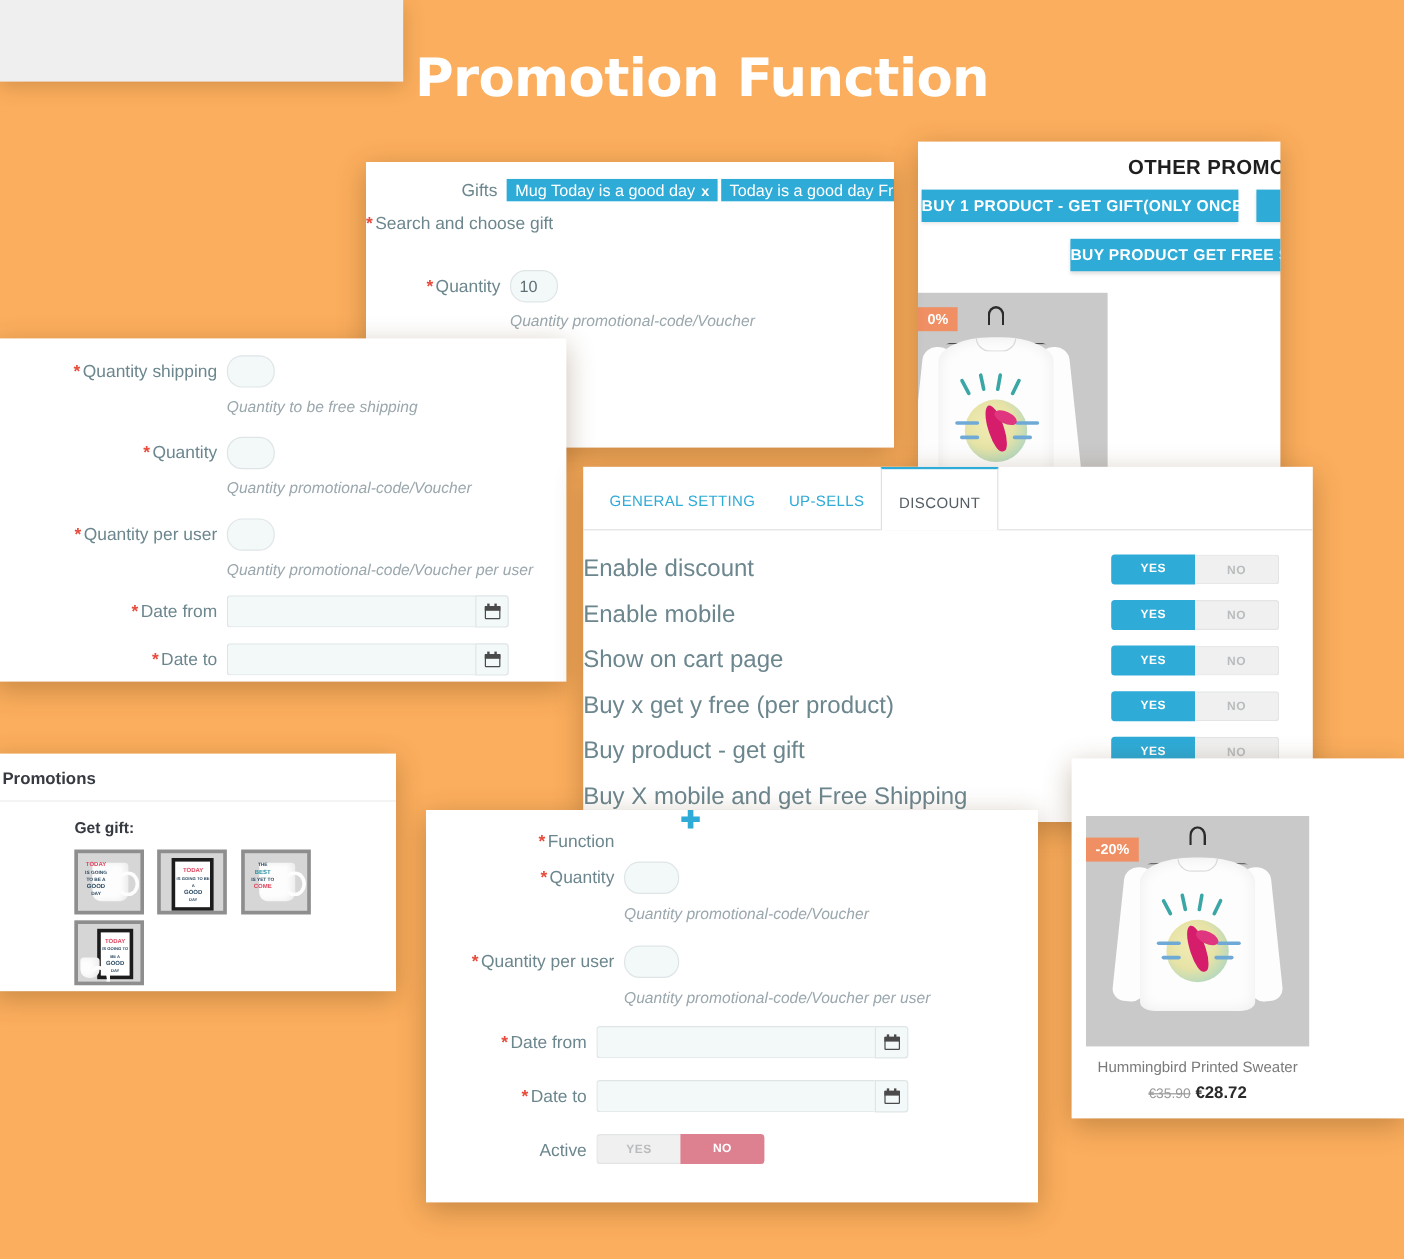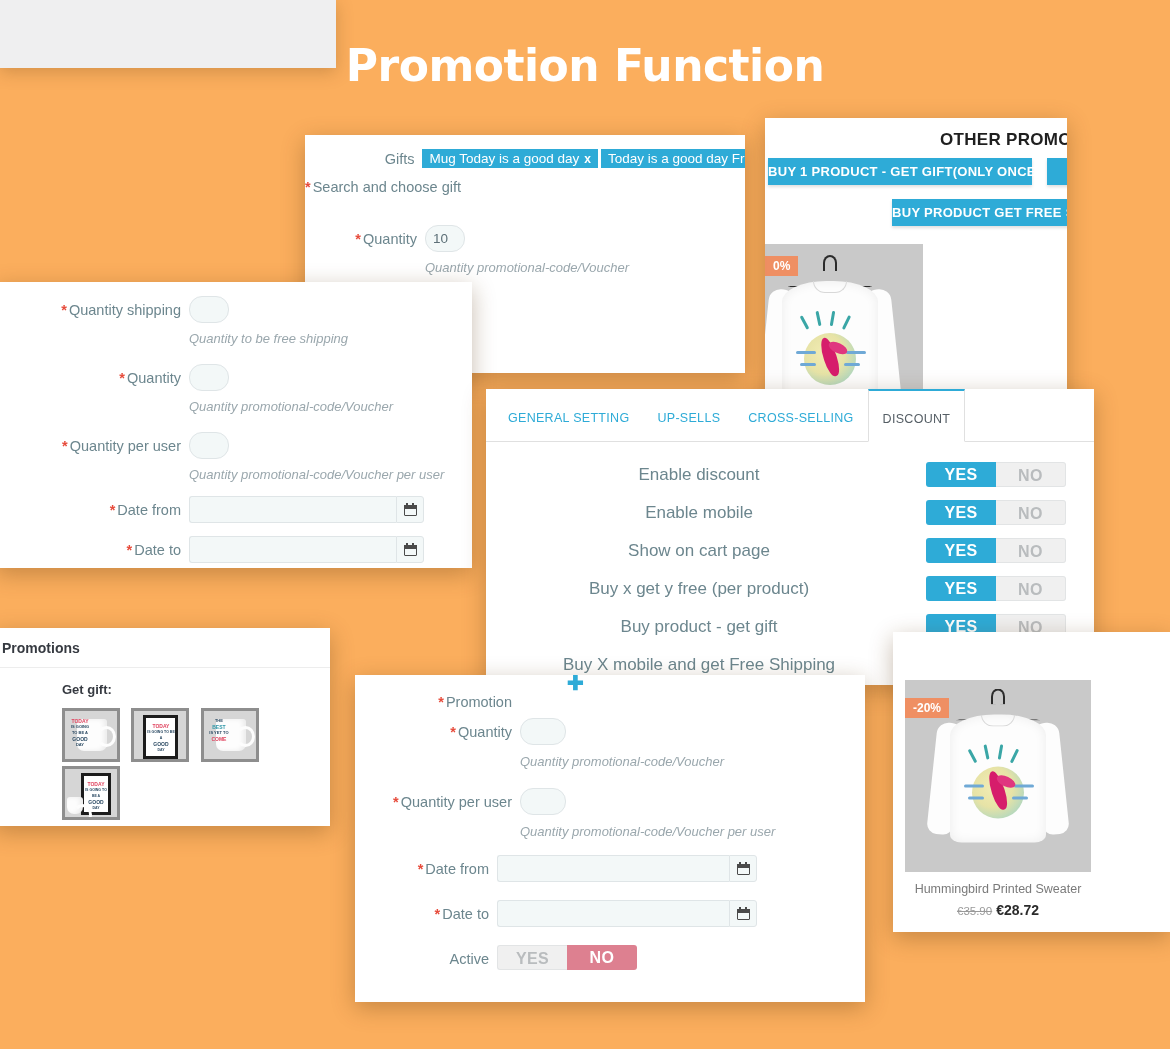--- a/index.html
+++ b/index.html
@@ -60,21 +60,21 @@
   }
   .cal-ico i {
     position: absolute; top: 0; left: 2px; width: 2px; height: 3px;
     background: #4a4a4a; box-shadow: 6px 0 0 #4a4a4a;
   }
 
   
   .toggle { display: flex; }
   .toggle span {
     width: 70px; height: 25px; line-height: 25px; text-align: center;
-    font-size: 16px; font-weight: bold; letter-spacing: .4px;
+    font-size: 10px; font-weight: bold; letter-spacing: .4px;
   }
   .tg-yes-on { background: #2eabd7; color: #fff; border-radius: 3px 0 0 3px; }
   .tg-no-off { background: #f0f0f0; color: #b9bcbe; border-radius: 0 3px 3px 0; border:1px solid #e2e4e5; border-left:none;}
   .tg-yes-off { background: #f0f0f0; color: #b9bcbe; border-radius: 3px 0 0 3px; border:1px solid #e2e4e5; border-right:none;}
   .tg-no-on { background: #dd8090; color: #fff; border-radius: 0 3px 3px 0; }
 
   
   
   #card-gifts { left: 305px; top: 135px; width: 440px; height: 238px; }
   #card-gifts .tag {
@@ -125,21 +125,21 @@
   .tab {
     font-size: 12.5px; color: #2eabd7; font-weight: normal;
     letter-spacing: .3px; padding: 22px 14px 0 14px; white-space: nowrap;
   }
   .tab.active {
     color: #555e65; background: #fff;
     border: 1px solid #e0e0e0; border-bottom: 1px solid #fff;
     border-top: 2px solid #2eabd7; margin-bottom: -1px; padding-top: 21px;
   }
   .dsc-row { display: flex; align-items: center; justify-content: flex-start; margin-bottom: 13px; }
-  .dsc-label { width: 440px; text-align: center; font-size: 17px; color: #6c868e; padding-right: 14px; }
+  .dsc-label { width: 440px; text-align: left; font-size: 20px; color: #6c868e; padding-right: 14px; }
 
   
   #card-promoform { left: 355px; top: 675px; width: 510px; height: 327px; }
   .plus-ico { color: #2eabd7; font-weight: bold; font-size: 20px; }
 
   
   #bar-bottom-right {
     position: absolute; left: 940px; top: 648px; width: 230px; height: 27px;
     background: #2eabd7; color: #fff; font-weight: bold; font-size: 13px;
     line-height: 27px; letter-spacing: .3px; white-space: nowrap;
@@ -375,21 +375,20 @@
       </span>
     </div>
   </div>
 
 </div>
 
 <div class="card" id="card-discount">
   <div class="tabbar">
     <div class="tab">GENERAL SETTING</div>
     <div class="tab">UP-SELLS</div>
-    <div class="tab">CROSS-SELLING</div>
     <div class="tab active">DISCOUNT</div>
   </div>
   <div style="padding-top:20px;">
     <div class="dsc-row">
       <div class="dsc-label">Enable discount</div>
       <div class="toggle">
         <span class="tg-yes-on">YES</span>
         <span class="tg-no-off">NO</span>
       </div>
     </div>
@@ -465,21 +464,21 @@
     <div class="pc-price">
       <span class="pc-old">€35.90</span><span class="pc-new">€28.72</span>
     </div>
   </div>
 </div>
 
 <div class="card" id="card-promoform">
   <div class="plus-ico" style="position:absolute; left:212px; top:-4px;">✚</div>
   <div class="frow" style="margin-top:13px;">
     <div class="flabel" style="width:157px;">
-      <span class="req">*</span><span>Promotion</span>
+      <span class="req">*</span><span>Function</span>
     </div>
   </div>
   <div class="frow" style="margin-top:8px;">
     <div class="flabel" style="width:157px;">
       <span class="req">*</span><span>Quantity</span>
     </div>
     <div style="margin-left:8px;">
       <div class="finput" style="width:46px;"></div>
       <div class="fhelp" style="margin-top:9px;">Quantity promotional-code/Voucher</div>
     </div>

